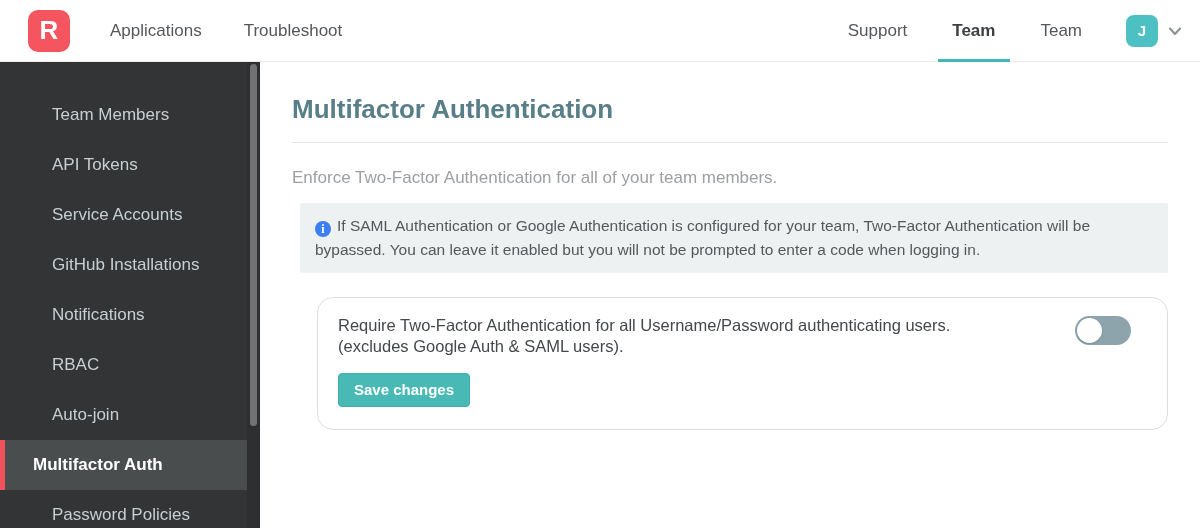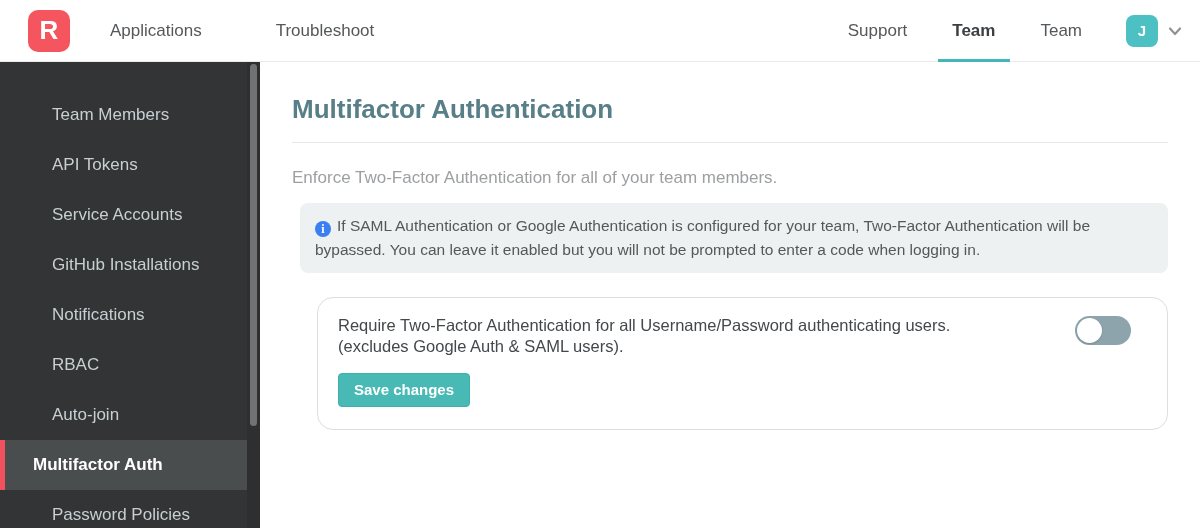--- a/index.html
+++ b/index.html
@@ -11,21 +11,21 @@
     position: absolute; top: 0; left: 0; right: 0; height: 62px;
     background: #fff; border-bottom: 1px solid #ebebeb;
     display: flex; align-items: center; padding-left: 28px; z-index: 5;
   }
   .logo {
     width: 42px; height: 42px; border-radius: 10px; background: #f4555e;
     color: #fff; font-weight: 700; font-size: 26px;
     display: flex; align-items: center; justify-content: center;
     margin-right: 40px; cursor: pointer;
   }
-  .nav-left { display: flex; align-items: center; gap: 74px; }
+  .nav-left { display: flex; align-items: center; gap: 42px; }
   .nav-item {
     font-size: 17px; color: #55585b; cursor: pointer; white-space: nowrap;
   }
   .header-spacer { flex: 1; }
   .nav-right { display: flex; align-items: center; height: 62px; }
   .nav-right .nav-item { margin-left: 45px; height: 62px; display: flex; align-items: center; position: relative; }
   .nav-item.active { color: #3c4043; font-weight: 700; text-align: center; }
   .active-underline {
     position: absolute; bottom: 0; left: 50%; transform: translateX(-50%);
     width: 72px; height: 3px; background: #41b7b9;
@@ -63,21 +63,21 @@
   .main {
     position: absolute; top: 62px; left: 260px; right: 0; bottom: 0;
     background: #fff; padding: 32px 32px 0 32px;
   }
   .page-title {
     font-size: 26px; font-weight: 700; color: #587f88; margin-bottom: 17px;
   }
   .title-rule { border: none; border-top: 1px solid #e5e7e8; margin-bottom: 25px; }
   .description { font-size: 17px; color: #9da0a3; margin-bottom: 15px; }
   .info-box {
-    background: #eef1f2; border-radius: 8px; margin-left: 8px;
+    background: #eef1f2; border-radius: 2px; margin-left: 8px;
     padding: 11px 15px; font-size: 15.5px; line-height: 1.55; color: #54585a;
   }
   .info-icon {
     display: inline-flex; align-items: center; justify-content: center;
     width: 16px; height: 16px; border-radius: 50%; background: #3b7ff0;
     color: #fff; font-family: "Liberation Serif", serif; font-weight: 700;
     font-size: 12px; line-height: 16px; margin-right: 6px; vertical-align: -2px;
   }
   .setting-card {
     margin: 24px 0 0 25px; border: 1px solid #dcdedf; border-radius: 16px;

